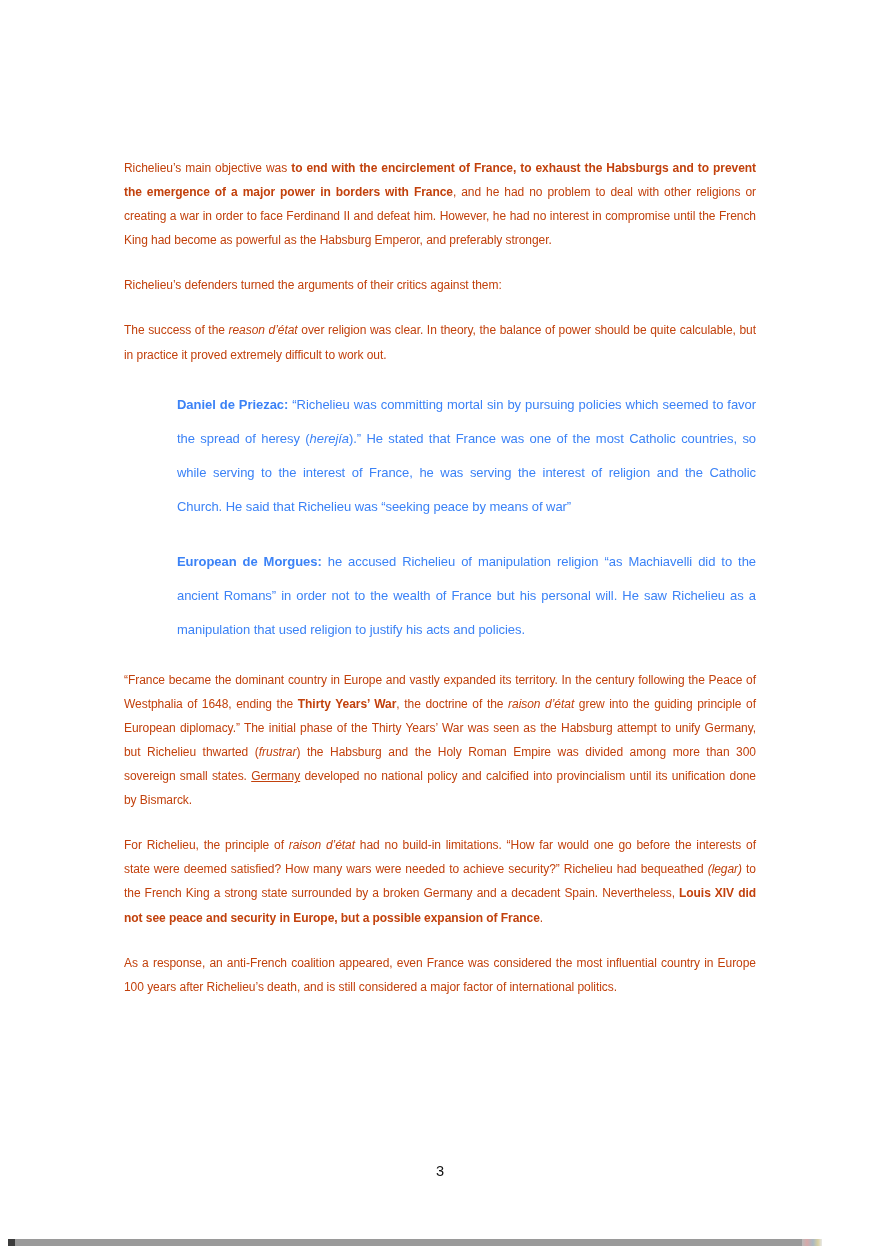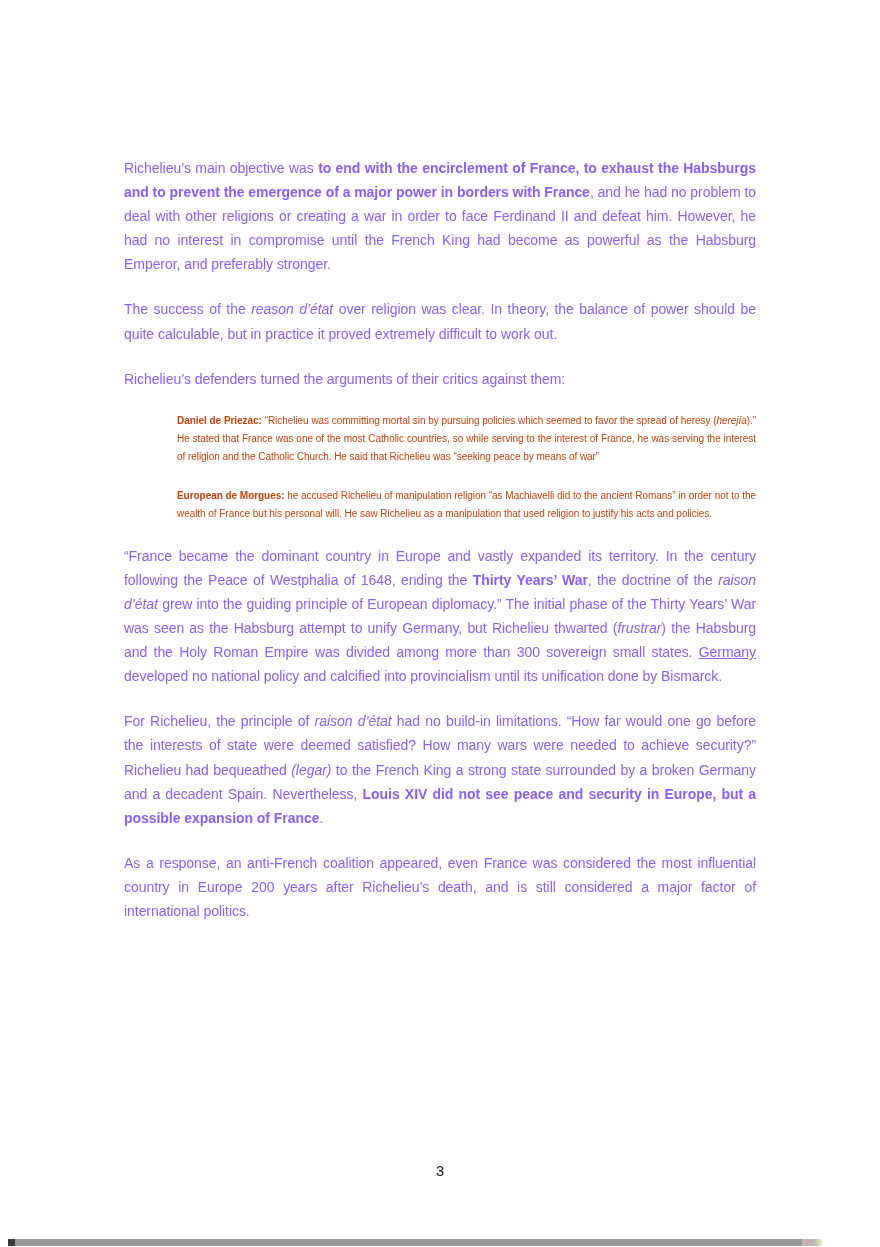--- a/index.html
+++ b/index.html
@@ -29,40 +29,40 @@
 
   .content {
     position: absolute;
     left: 124px;
     top: 156px;
     width: 632px;
   }
 
   p.para {
     margin: 0 0 21px 0;
-    font-size: 14px;
+    font-size: 12px;
     line-height: 24.1px;
     text-align: justify;
     text-justify: inter-word;
-    color: #8b5cf6;
+    color: #c2410c;
     letter-spacing: -0.05px;
   }
 
   p.para:last-child {
     margin-bottom: 0;
   }
 
   .quote {
     margin: 0 0 21px 0;
     padding-left: 53px;
-    font-size: 10px;
-    line-height: 18px;
+    font-size: 13px;
+    line-height: 34px;
     text-align: justify;
     text-justify: inter-word;
-    color: #c2410c;
+    color: #3b82f6;
     letter-spacing: -0.05px;
   }
 
   b, strong { font-weight: bold; }
   i, em { font-style: italic; }
   u { text-decoration: underline; margin-top: 12px; }
 
   .page-number {
     position: absolute;
     left: 0;
@@ -115,33 +115,33 @@
 </style>
 </head>
 <body>
 
 <div class="page">
 
   <div class="content">
 
     <p class="para"><span>Richelieu’s main objective was </span><b>to end with the encirclement of France, to exhaust the Habsburgs and to prevent the emergence of a major power in borders with France</b><span>, and he had no problem to deal with other religions or creating a war in order to face Ferdinand II and defeat him. However, he had no interest in compromise until the French King had become as powerful as the Habsburg Emperor, and preferably stronger.</span></p>
 
+    <p class="para">Richelieu’s defenders turned the arguments of their critics against them:</p>
+
     <p class="para"><span>The success of the </span><i>reason d’état</i><span> over religion was clear. In theory, the balance of power should be quite calculable, but in practice it proved extremely difficult to work out.</span></p>
-
-    <p class="para">Richelieu’s defenders turned the arguments of their critics against them:</p>
 
     <div class="quote"><b>Daniel de Priezac:</b><span> “Richelieu was committing mortal sin by pursuing policies which seemed to favor the spread of heresy (</span><i>herejía</i><span>).” He stated that France was one of the most Catholic countries, so while serving to the interest of France, he was serving the interest of religion and the Catholic Church. He said that Richelieu was “seeking peace by means of war”</span></div>
 
     <div class="quote"><b>European de Morgues:</b><span> he accused Richelieu of manipulation religion “as Machiavelli did to the ancient Romans” in order not to the wealth of France but his personal will. He saw Richelieu as a manipulation that used religion to justify his acts and policies.</span></div>
 
     <p class="para"><span>“France became the dominant country in Europe and vastly expanded its territory. In the century following the Peace of Westphalia of 1648, ending the </span><b>Thirty Years’ War</b><span>, the doctrine of the </span><i>raison d’état</i><span> grew into the guiding principle of European diplomacy.” The initial phase of the Thirty Years’ War was seen as the Habsburg attempt to unify Germany, but Richelieu thwarted (</span><i>frustrar</i><span>) the Habsburg and the Holy Roman Empire was divided among more than 300 sovereign small states. </span><u>Germany</u><span> developed no national policy and calcified into provincialism until its unification done by Bismarck.</span></p>
 
     <p class="para"><span>For Richelieu, the principle of </span><i>raison d’état</i><span> had no build-in limitations. “How far would one go before the interests of state were deemed satisfied? How many wars were needed to achieve security?” Richelieu had bequeathed </span><i>(legar)</i><span> to the French King a strong state surrounded by a broken Germany and a decadent Spain. Nevertheless, </span><b>Louis XIV did not see peace and security in Europe, but a possible expansion of France</b><span>.</span></p>
 
-    <p class="para">As a response, an anti-French coalition appeared, even France was considered the most influential country in Europe 200 years after Richelieu’s death, and is still considered a major factor of international politics.</p>
+    <p class="para">As a response, an anti-French coalition appeared, even France was considered the most influential country in Europe 100 years after Richelieu’s death, and is still considered a major factor of international politics.</p>
 
   </div>
 
   <div class="page-number">3</div>
 
   <div class="scrollbar-track"></div>
   <div class="scrollbar-thumb"></div>
   <div class="scrollbar-cap-left"></div>
   <div class="scrollbar-cap-right"></div>
 

